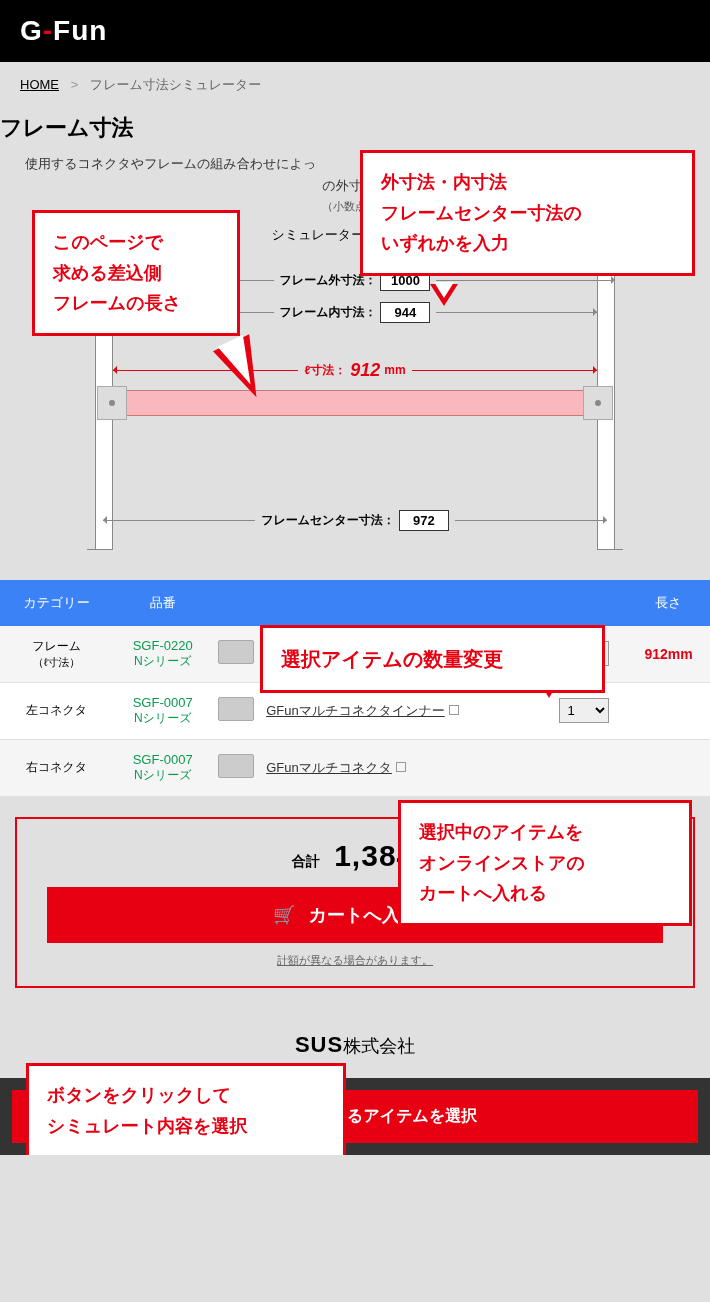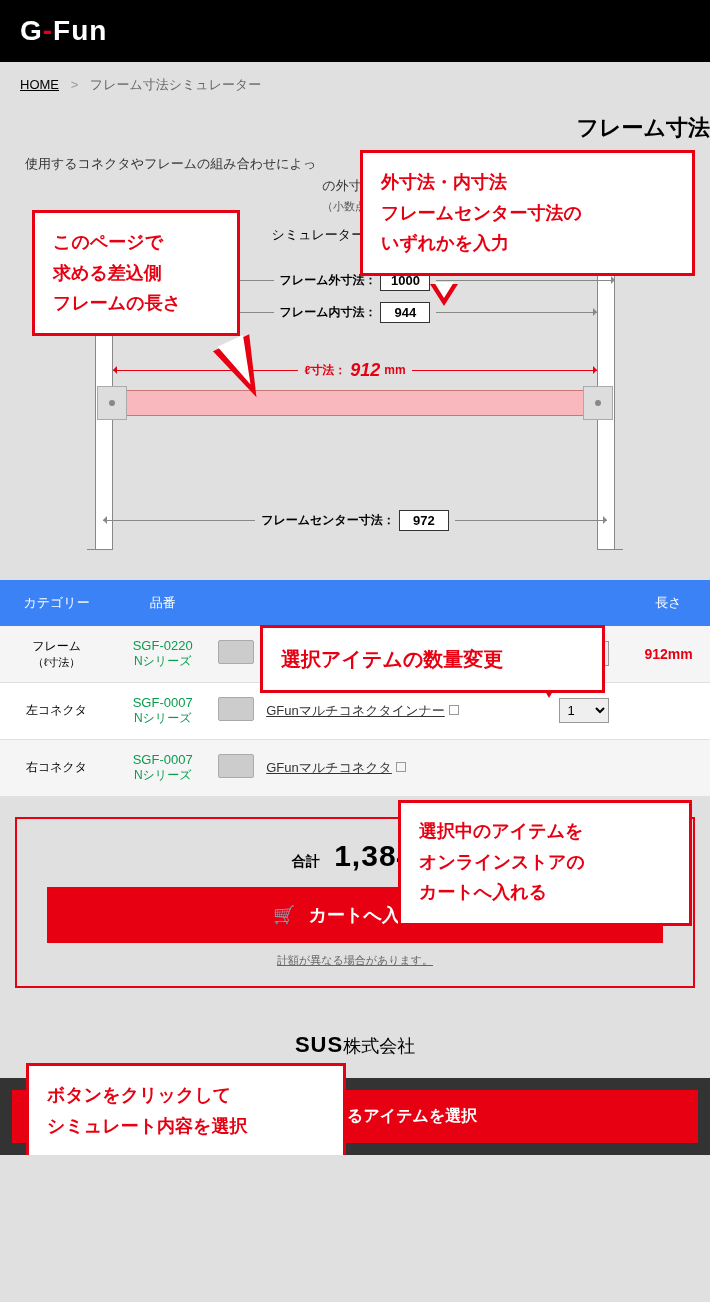--- a/index.html
+++ b/index.html
@@ -10,21 +10,21 @@
 .logo { display: inline-block; }
 .logo-text { color: #fff; font-size: 28px; font-weight: 900; letter-spacing: 1px; }
 .logo-dash { color: #e60012; font-weight: 900; }
 
 
 .breadcrumb { padding: 14px 20px; font-size: 13px; color: #666; }
 .breadcrumb a { color: #000000; text-decoration: underline; }
 .breadcrumb .sep { margin: 0 8px; color: #999; }
 
 
-.title-row { text-align: right; margin: 5px 0 10px; }
+.title-row { text-align: left; margin: 5px 0 10px; }
 .title-text { font-size: 22px; font-weight: bold; }
 
 
 .desc { padding: 0 25px; font-size: 13px; line-height: 1.7; color: #333; margin-bottom: 10px; }
 .desc .small { font-size: 11px; color: #555; text-align: center; }
 
 .usage-link { text-align: center; font-size: 13px; margin-bottom: 16px; }
 .usage-link .icon { display: inline-block; border: 1px solid #666; border-radius: 50%; width: 14px; height: 14px; line-height: 12px; font-size: 10px; margin-left: 4px; }
 
 
@@ -97,21 +97,21 @@
 
 
 .bottombar { background: #333; padding: 12px; }
 .sim-btn { display: block; width: 100%; background: #e60012; color: #fff; border: none; padding: 16px; font-size: 16px; font-weight: bold; cursor: pointer; }
 
 
 .callout { position: absolute; background: #fff; border: 3px solid #e60012; padding: 14px 18px; font-size: 18px; color: #e60012; font-weight: bold; line-height: 1.7; z-index: 20; }
 .callout.c1 { top: 150px; left: 360px; width: 335px; }
 .callout.c2 { top: 210px; left: 32px; width: 208px; }
 .callout.c3 { top: 625px; left: 260px; width: 345px; font-size: 20px; }
-.callout.c4 { top: 800px; left: 398px; width: 294px; font-family: Liberation Mono, monospace; }
+.callout.c4 { top: 800px; left: 398px; width: 294px; }
 .callout.c5 { top: 1063px; left: 26px; width: 320px; }
 .ptr { position: absolute; width: 0; height: 0; z-index: 19; }
 .ptr.p1 { top: 284px; left: 430px; border: 14px solid transparent; border-top: 22px solid #e60012; }
 .ptr.p1::after { content: ""; position: absolute; top: -24px; left: -10px; border: 10px solid transparent; border-top: 16px solid #fff; }
 .ptr.p2 { top: 339px; left: 228px; border: 20px solid transparent; border-top: 60px solid #e60012; transform: rotate(-25deg); }
 .ptr.p2::after { content: ""; position: absolute; top: -62px; left: -14px; border: 14px solid transparent; border-top: 48px solid #fff; }
 .ptr.p3 { top: 674px; left: 535px; border: 14px solid transparent; border-top: 24px solid #e60012; }
 .ptr.p3::after { content: ""; position: absolute; top: -26px; left: -10px; border: 10px solid transparent; border-top: 18px solid #fff; }
 .ptr.p5 { top: 1158px; left: 70px; border: 14px solid transparent; border-top: 60px solid #e60012; }
 .ptr.p5::after { content: ""; position: absolute; top: -62px; left: -10px; border: 10px solid transparent; border-top: 50px solid #fff; }

